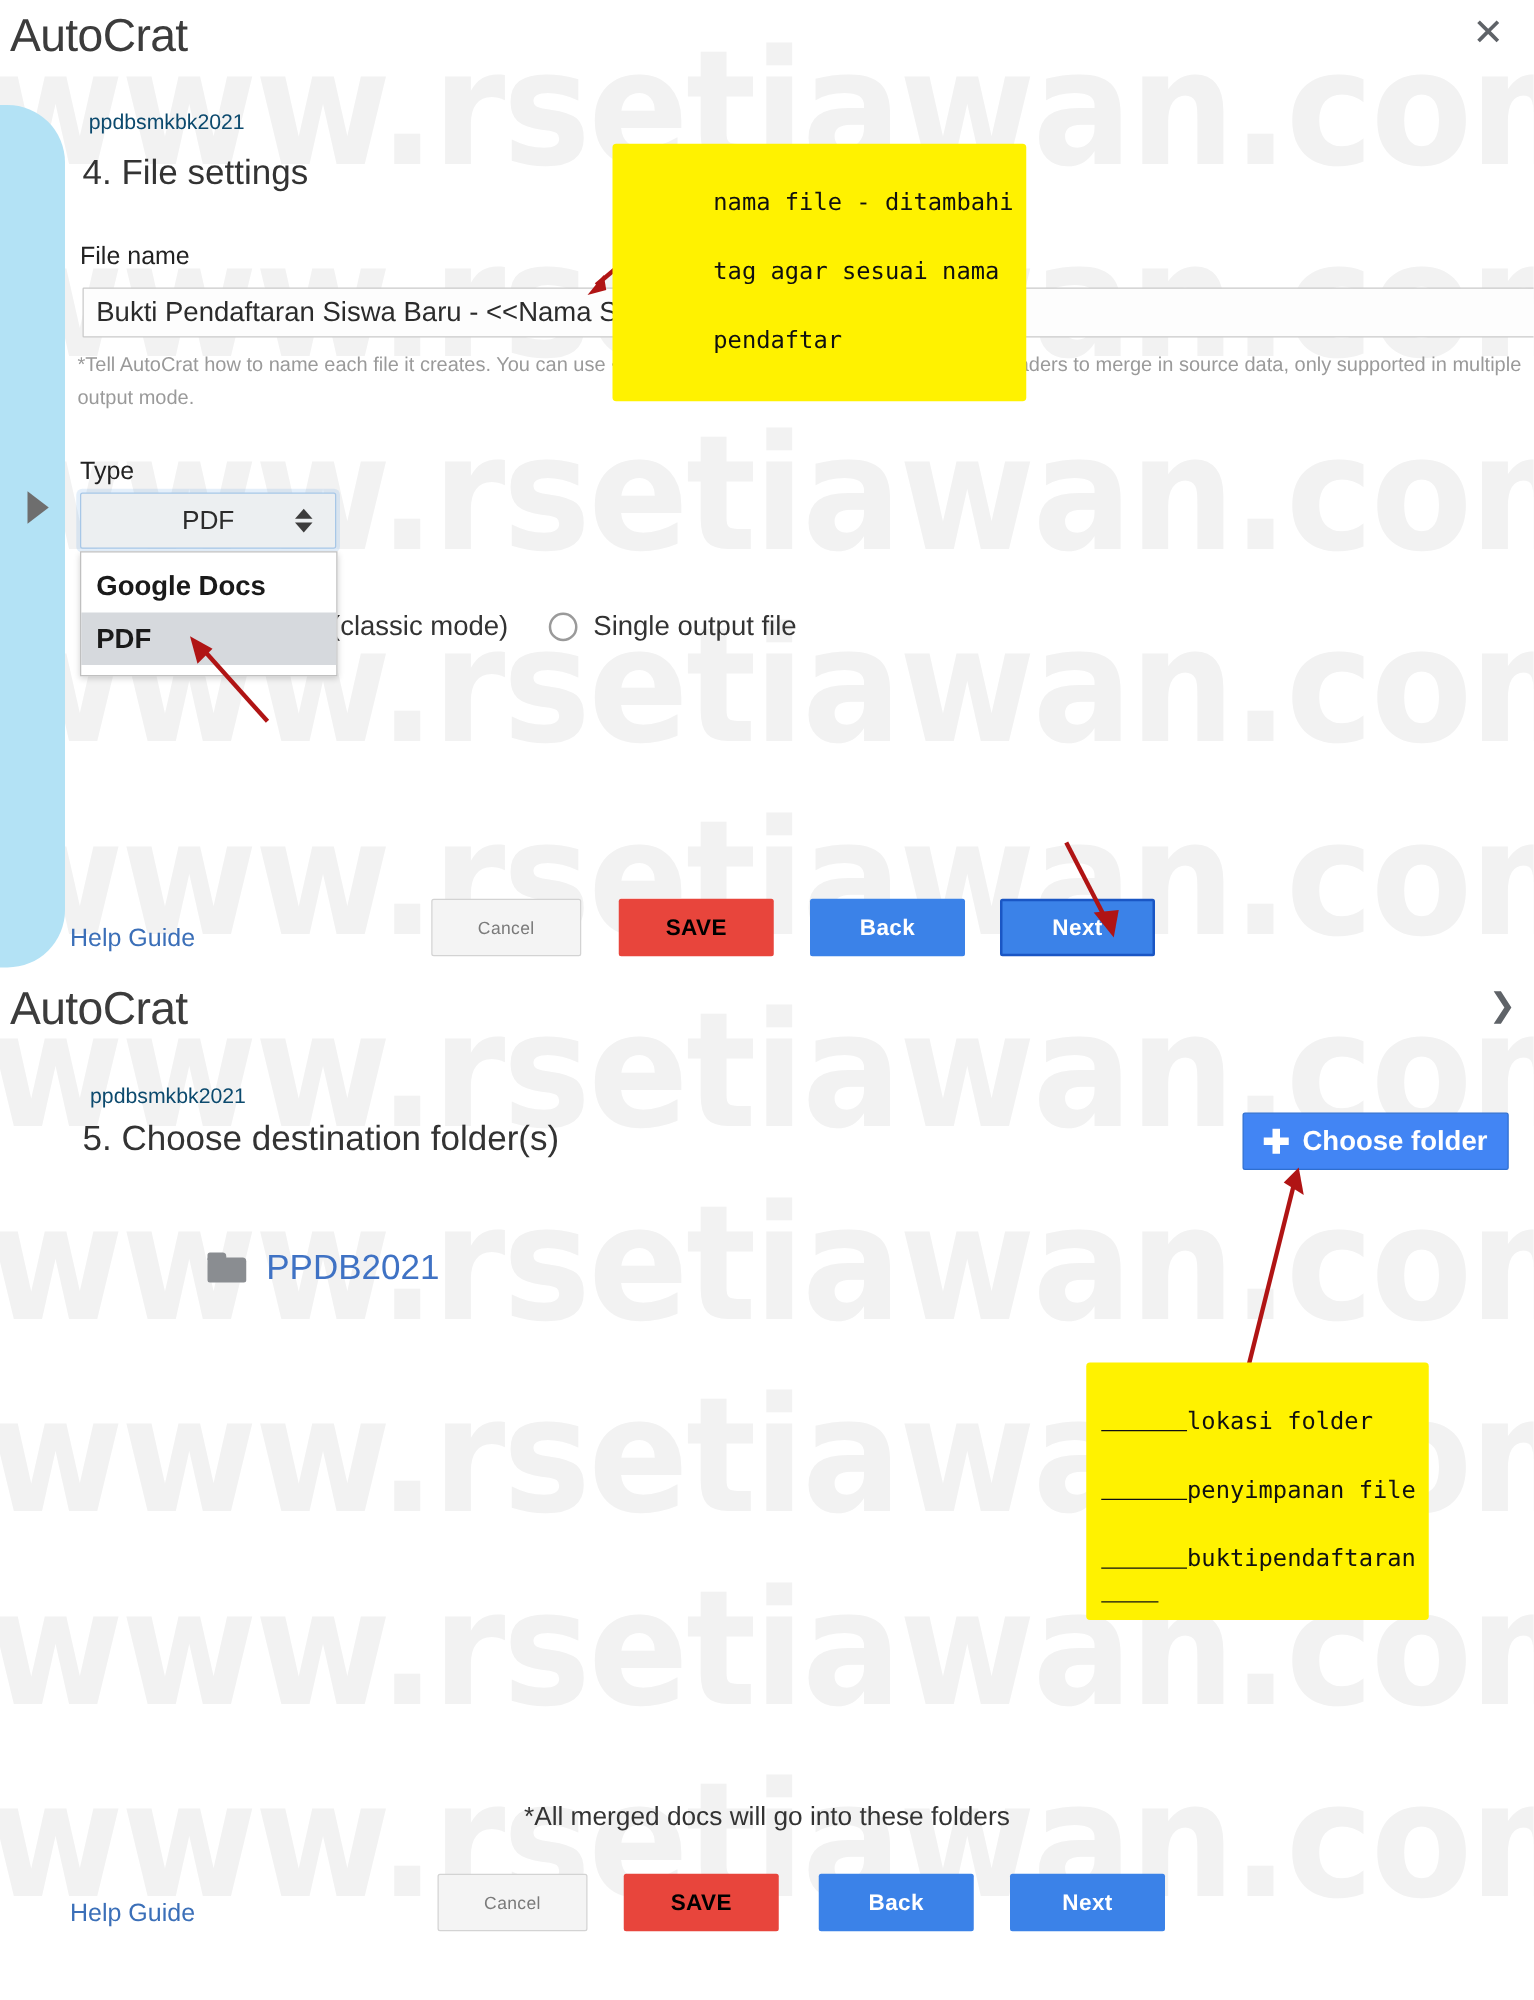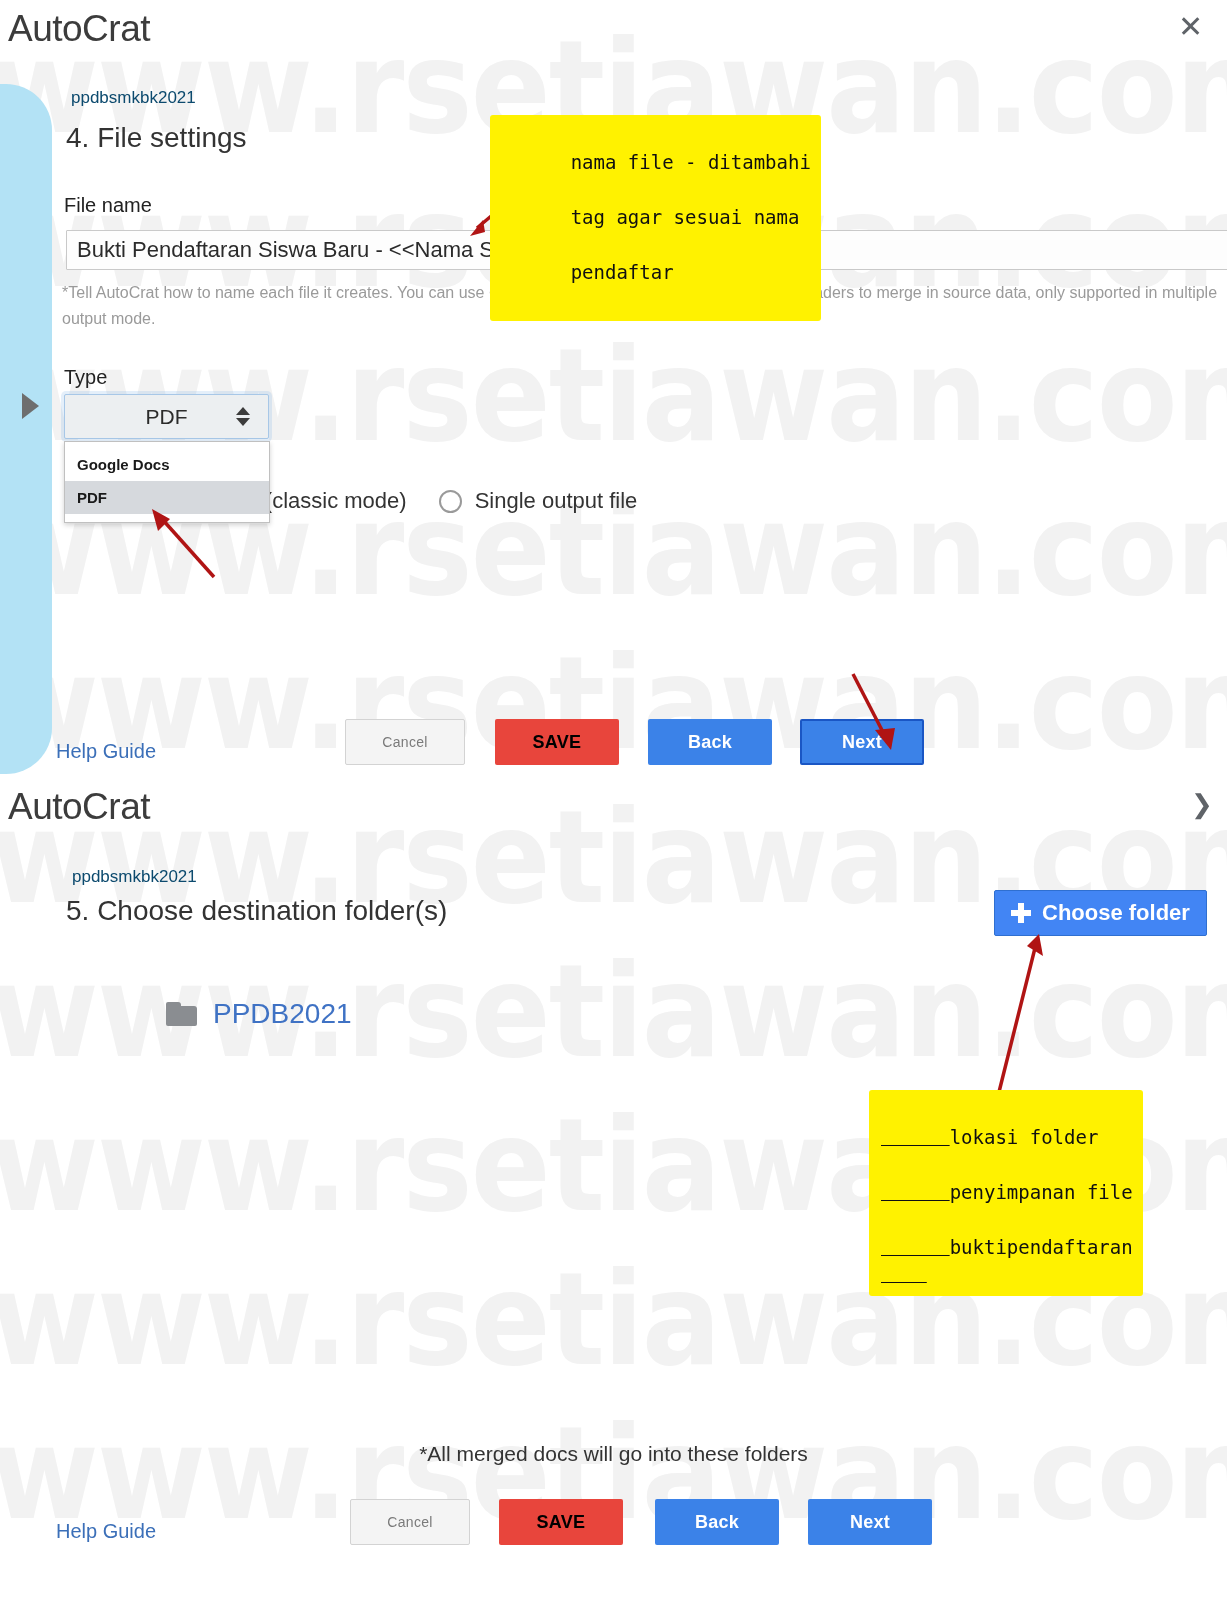--- a/index.html
+++ b/index.html
@@ -168,21 +168,21 @@
 
   .dropdown-list {
     position: absolute;
     background: #ffffff;
     border: 1px solid #c0c0c0;
     box-shadow: 0 2px 5px rgba(0,0,0,0.18);
     z-index: 10;
     padding: 6px 0 8px 0;
   }
   .dd-option {
-    font-size: 15px;
+    font-size: 22px;
     color: #1a1a1a;
     font-weight: bold;
     padding: 8px 0 8px 12px;
     font-family: "Liberation Sans", sans-serif;
     cursor: pointer;
   }
   .dd-option.selected { background: #d6d9dd; }
 
   
   .radio-row {

